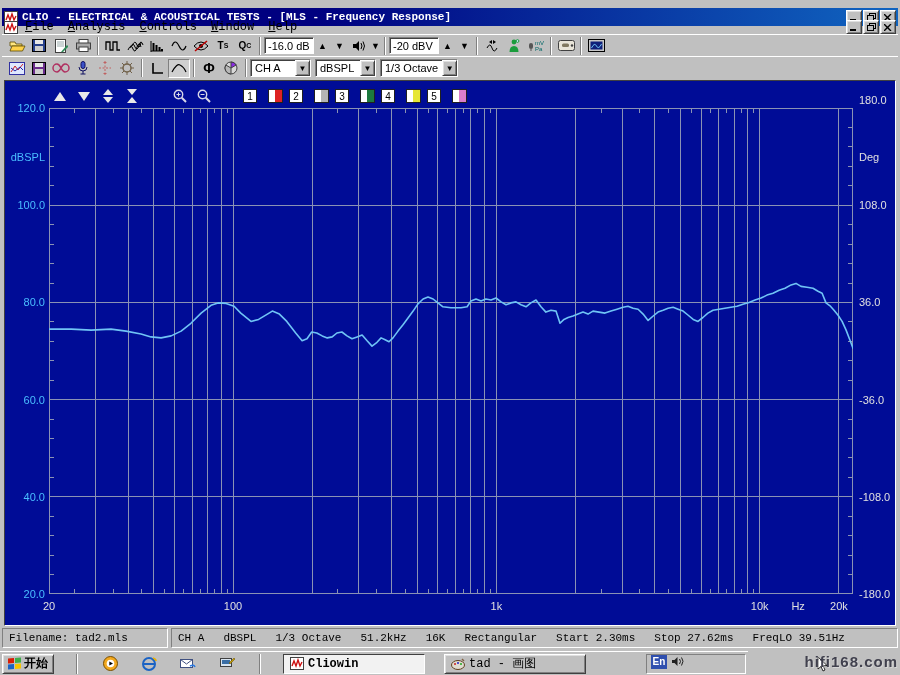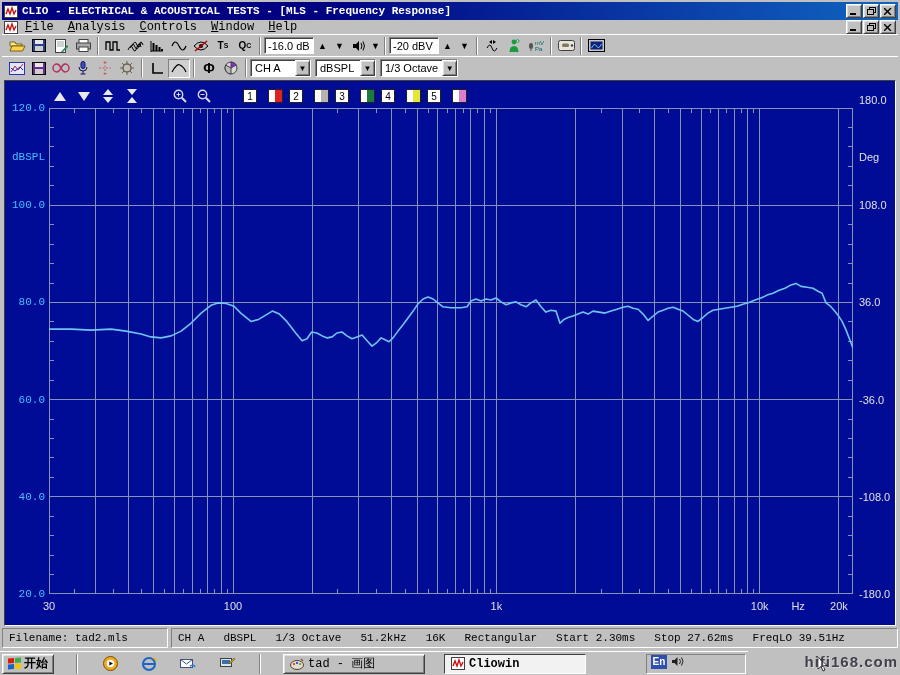--- a/index.html
+++ b/index.html
@@ -3,21 +3,21 @@
 <meta charset="utf-8">
 <style>
   html,body{margin:0;padding:0;background:#555;}
   *{box-sizing:border-box;}
   #screen{position:relative;width:900px;height:675px;background:#c0c0c0;overflow:hidden;
           font-family:"Liberation Sans",sans-serif;font-size:11px;color:#000;cursor:default;}
   
   .raised{border:1px solid;border-color:#ffffff #404040 #404040 #ffffff;box-shadow:inset 1px 1px 0 #dfdfdf, inset -1px -1px 0 #808080;background:#c0c0c0;}
   .vsep{width:2px;height:18px;margin:0 3px;border-left:1px solid #808080;border-right:1px solid #ffffff;}
   
-  .titlebar{position:absolute;left:2px;top:2px;width:896px;height:18px;
+  .titlebar{position:absolute;left:2px;top:8px;width:896px;height:18px;
             background:linear-gradient(90deg,#000080 0%,#000080 35%,#1065c0 100%);
             display:flex;align-items:center;padding:0 2px;}
   .title-text{color:#fff;font-family:"Liberation Mono",monospace;font-weight:bold;font-size:11px;margin-left:4px;flex:1;white-space:nowrap;overflow:hidden;}
   .clio-ico{width:14px;height:13px;background:#fff;border:1px solid #404040;display:inline-block;flex:none;}
   .clio-ico svg{display:block;}
   .winbtn{width:16px;height:14px;display:inline-flex;align-items:center;justify-content:center;margin-left:1px;flex:none;
           font-family:"Liberation Sans",sans-serif;font-weight:bold;font-size:10px;line-height:1;}
   .winbtn svg{display:block;}
   
   .menubar{position:absolute;left:2px;top:20px;width:896px;height:14px;display:flex;align-items:center;padding:0 2px;}
@@ -47,21 +47,21 @@
   .gbtn{width:18px;height:16px;display:inline-flex;align-items:center;justify-content:center;}
   .gbtn svg{display:block;}
   #slot-list{display:flex;align-items:center;gap:6px;margin-left:24px;}
   .slot-num{width:14px;height:14px;background:#fff;border:1px solid #202020;color:#000;
             display:inline-flex;align-items:center;justify-content:center;font-size:10px;font-family:"Liberation Sans",sans-serif;}
   .slot-swatch{width:15px;height:14px;background:#fff;border:1px solid #202020;display:inline-flex;margin-left:5px;}
   .slot-swatch i{display:block;width:7px;height:100%;margin-left:auto;}
   #plot-wrap{position:absolute;left:44px;top:27px;width:804px;height:486px;}
   #plot-svg{display:block;}
   #axis-labels{position:absolute;left:0;top:0;width:892px;height:546px;pointer-events:none;}
-  .ylab-left{position:absolute;font-size:11px;text-align:right;font-family:Liberation Mono, monospace;}
+  .ylab-left{position:absolute;font-size:11px;text-align:right;}
   .ylab-right{position:absolute;font-size:11px;text-align:left;}
   .xlab{position:absolute;font-size:11px;text-align:center;}
   
   #statusbar{position:absolute;left:2px;top:627px;width:896px;height:22px;display:flex;align-items:stretch;gap:3px;padding:1px 0;}
   .spanel{border:1px solid;border-color:#808080 #ffffff #ffffff #808080;display:flex;align-items:center;padding:0 6px;
           font-family:"Liberation Mono",monospace;font-size:11px;white-space:nowrap;}
   #status-file{width:166px;flex:none;}
   #status-main{flex:1;overflow:hidden;}
   #status-fields span{margin-right:19px;}
   
@@ -536,21 +536,21 @@
         <div class="ylab-left" style="left: 2px; top: 409.8px; width: 38px; color: rgb(73, 190, 255);">40.0</div>
         <div class="ylab-left" style="left: 2px; top: 507px; width: 38px; color: rgb(73, 190, 255);">20.0</div>
         <div class="ylab-left" style="left: 2px; top: 69.6px; width: 38px; color: rgb(73, 190, 255);">dBSPL</div>
         <div class="ylab-right" style="left: 854px; top: 13px; width: 42px; color: rgb(224, 224, 224);">180.0</div>
         <div class="ylab-right" style="left: 854px; top: 118.2px; width: 42px; color: rgb(224, 224, 224);">108.0</div>
         <div class="ylab-right" style="left: 854px; top: 215.4px; width: 42px; color: rgb(224, 224, 224);">36.0</div>
         <div class="ylab-right" style="left: 854px; top: 312.6px; width: 42px; color: rgb(224, 224, 224);">-36.0</div>
         <div class="ylab-right" style="left: 854px; top: 409.8px; width: 42px; color: rgb(224, 224, 224);">-108.0</div>
         <div class="ylab-right" style="left: 854px; top: 507px; width: 42px; color: rgb(224, 224, 224);">-180.0</div>
         <div class="ylab-right" style="left: 854px; top: 69.6px; width: 42px; color: rgb(224, 224, 224);">Deg</div>
-        <div class="xlab" style="left: 22px; top: 519px; width: 44px; color: rgb(224, 224, 224);">30</div>
+        <div class="xlab" style="left: 22px; top: 519px; width: 44px; color: rgb(224, 224, 224);">20</div>
         <div class="xlab" style="left: 206.044px; top: 519px; width: 44px; color: rgb(224, 224, 224);">100</div>
         <div class="xlab" style="left: 469.352px; top: 519px; width: 44px; color: rgb(224, 224, 224);">1k</div>
         <div class="xlab" style="left: 732.659px; top: 519px; width: 44px; color: rgb(224, 224, 224);">10k</div>
         <div class="xlab" style="left: 811.923px; top: 519px; width: 44px; color: rgb(224, 224, 224);">20k</div>
         <div class="xlab" style="left: 771.136px; top: 519px; width: 44px; color: rgb(224, 224, 224);">Hz</div>
       </div>
   </div>
 
   <div id="statusbar">
     <div class="spanel" id="status-file">Filename: tad2.mls</div>
@@ -592,38 +592,38 @@
         </svg>
       </span>
     <span class="ql">
         <svg width="15" height="13" viewBox="0 0 15 13">
           <rect x="0.5" y="1.5" width="11" height="8" fill="#d8e4f0" stroke="#404040"></rect>
           <rect x="2" y="3" width="8" height="4" fill="#3a6ea5"></rect>
           <path d="M9 6 L14 1 l1 1 -5 5z" fill="#c8a000" stroke="#604800" stroke-width="0.5"></path>
         </svg>
       </span>
     <span class="vsep" style="height:20px;"></span>
+    <span class="task-btn active">
+      <span class="clio-ico">
+          <svg width="12" height="11" viewBox="0 0 12 11">
+            <path d="M1 8 L3 3 L5 8 L7 2 L9 8 L11 4" fill="none" stroke="#cc1111" stroke-width="1.4"></path>
+          </svg>
+        </span>
+      <span>Cliowin</span>
+    </span>
     <span class="task-btn raised">
       <svg width="14" height="12" viewBox="0 0 14 12">
           <ellipse cx="7" cy="7" rx="6.5" ry="4.5" fill="#e0dcd0" stroke="#604020"></ellipse>
           <circle cx="4" cy="6" r="1" fill="#c22"></circle>
           <circle cx="7" cy="5" r="1" fill="#22c"></circle>
           <circle cx="10" cy="6" r="1" fill="#2a2"></circle>
           <path d="M11 1 L13 3" stroke="#806040" stroke-width="1.5"></path>
         </svg>
       <span>tad - 画图</span>
     </span>
-    <span class="task-btn active">
-      <span class="clio-ico">
-          <svg width="12" height="11" viewBox="0 0 12 11">
-            <path d="M1 8 L3 3 L5 8 L7 2 L9 8 L11 4" fill="none" stroke="#cc1111" stroke-width="1.4"></path>
-          </svg>
-        </span>
-      <span>Cliowin</span>
-    </span>
     <span class="tray">
       <span class="lang-box">En</span>
       <svg width="13" height="11" viewBox="0 0 13 11">
           <path d="M1 4 h2.5 l3-3 v9 l-3-3 H1z" fill="#202020"></path>
           <path d="M8.5 3 q2 2.5 0 5 M10.5 1.5 q3 3.5 0 8" fill="none" stroke="#202020"></path>
         </svg>
     </span>
   </div>
   <svg class="cursor-arrow" width="11" height="15" viewBox="0 0 11 15">
       <path d="M1 0 L1 12 L4 9.5 L6 14 L8 13 L6 8.8 L10 8.5z" fill="#fff" stroke="#000" stroke-width="0.8"></path>

